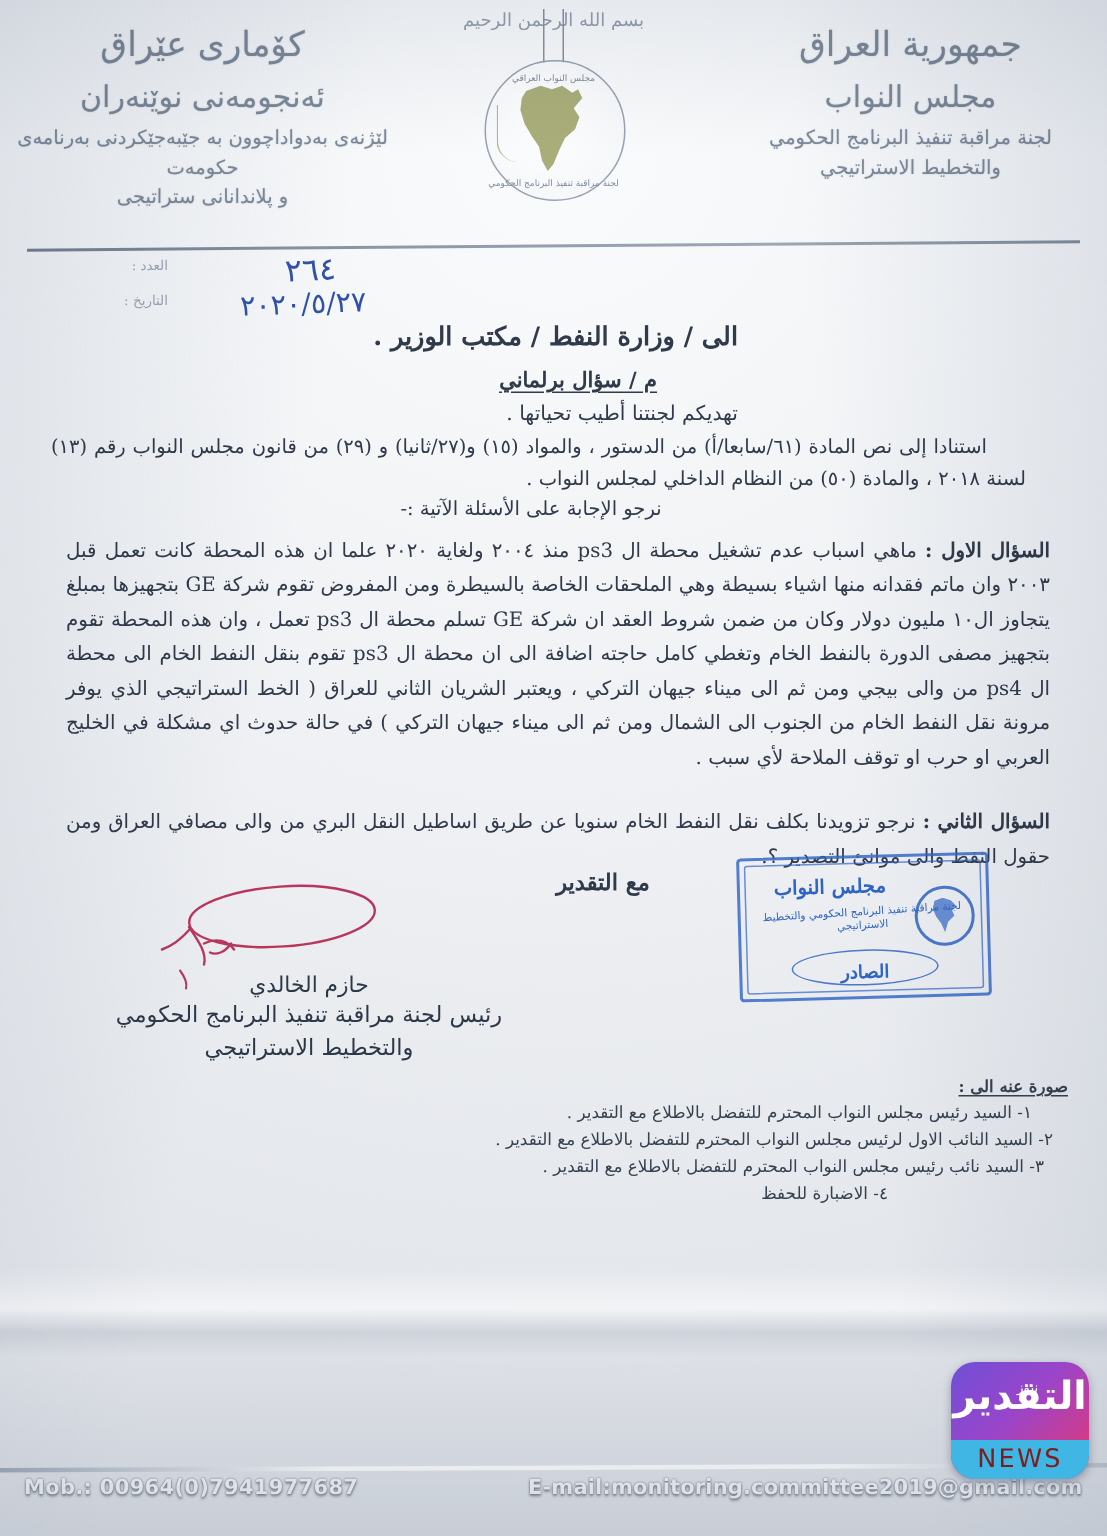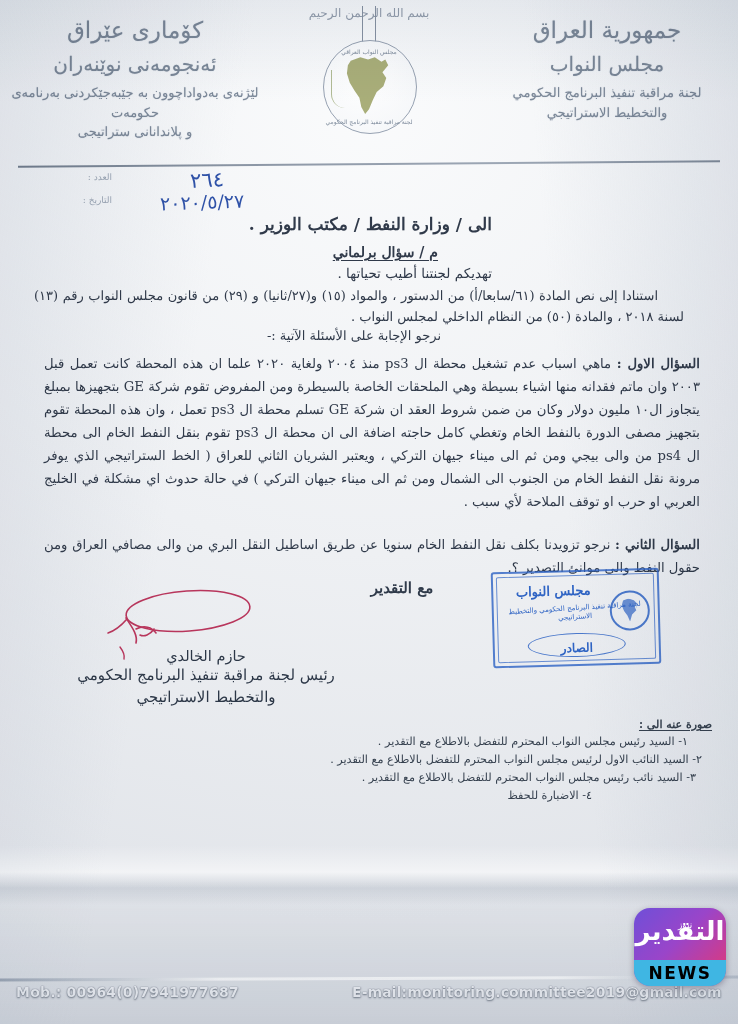--- a/index.html
+++ b/index.html
@@ -487,22 +487,22 @@
     position: absolute;
     bottom: 0; left: 0; right: 0;
     height: 26px;
     background: #3fb6e3;
     display: flex;
     align-items: center;
     justify-content: center;
   }
   .news-logo .logo-band span {
     font-size: 17px;
-    font-weight: bold;
-    color: #000000;
+    font-weight: normal;
+    color: #7f1d1d;
     letter-spacing: 1.5px;
     font-family: "DejaVu Sans", "Liberation Sans", sans-serif;
   }
 </style>
 </head>
 <body>
 
 <div class="page">
 
   <div class="letterhead">

